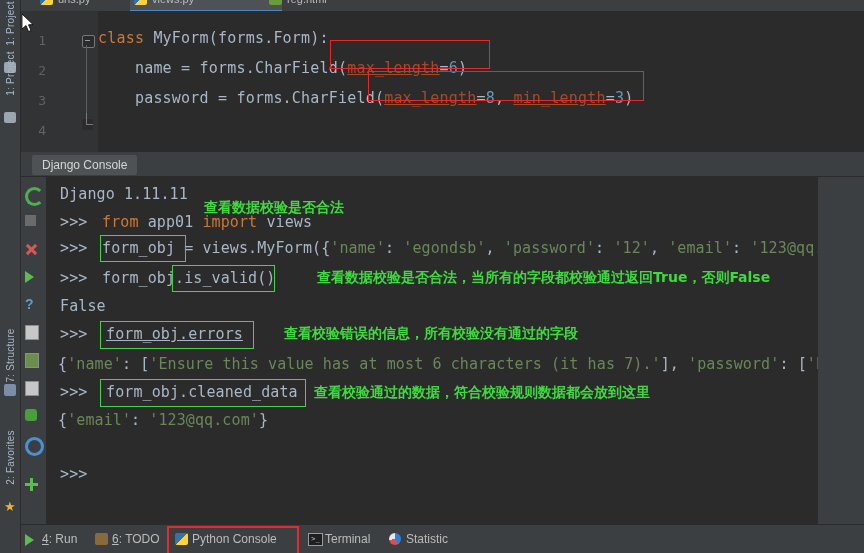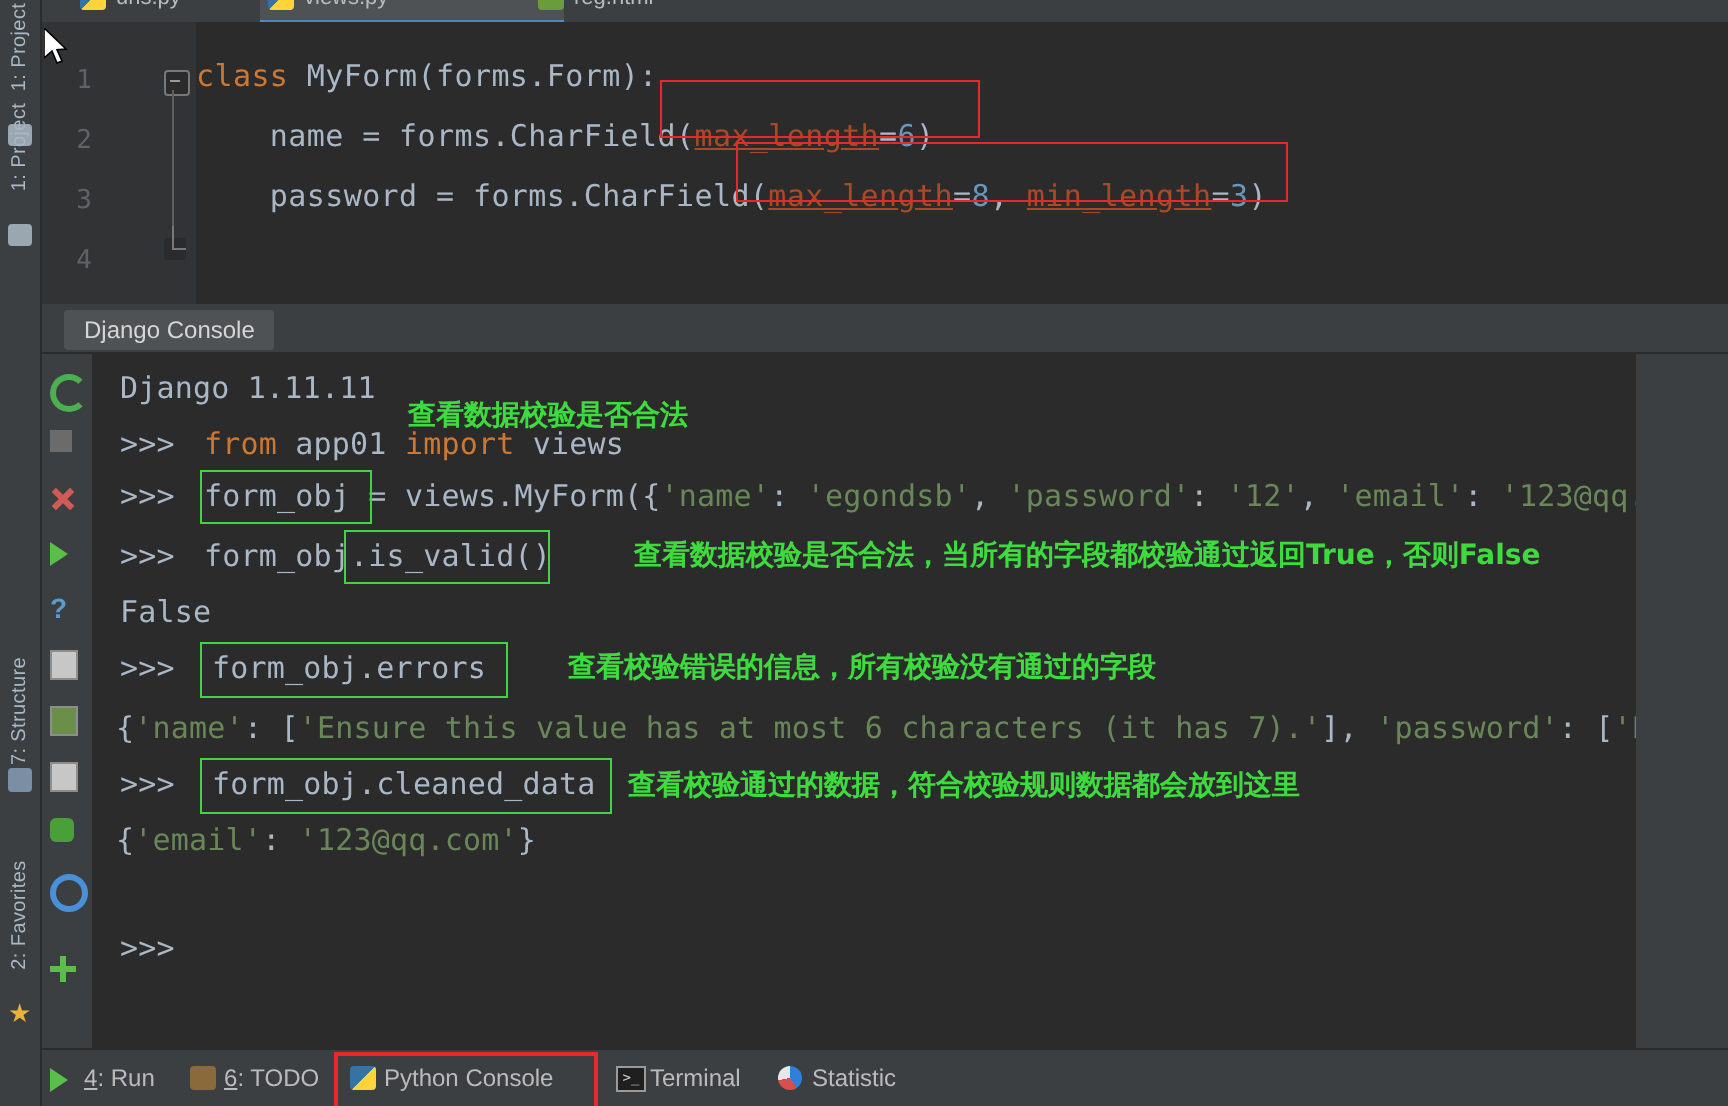--- a/index.html
+++ b/index.html
@@ -271,21 +271,21 @@
     <div class="grbox" style="left:54px;top:58px;width:84px;height:25px;"></div>
 
     <div class="oline" style="left:14px;top:92px;">&gt;&gt;&gt;</div>
     <div class="oline" style="left:56px;top:92px;text-align:right;">form_obj.is_valid()</div>
     <div class="grbox" style="left:126px;top:88px;width:101px;height:25px;"></div>
     <div class="anno" style="left:260px;top:92px;margin-left:11px;">查看数据校验是否合法，当所有的字段都校验通过返回True，否则False</div>
 
     <div class="oline" style="left:14px;top:120px;">False</div>
 
     <div class="oline" style="left:14px;top:148px;">&gt;&gt;&gt;</div>
-    <div class="oline" style="left:60px;top:148px;">form_obj.errors</div>
+    <div class="oline" style="left:60px;top:148px;text-decoration:underline;">form_obj.errors</div>
     <div class="grbox" style="left:54px;top:144px;width:152px;height:26px;"></div>
     <div class="anno" style="left:238px;top:148px;">查看校验错误的信息，所有校验没有通过的字段</div>
 
     <div class="oline" style="left:12px;top:178px;"><span class="">{</span><span class="stro">'name'</span><span>: [</span><span class="stro">'Ensure this value has at most 6 characters (it has 7).'</span><span>], </span><span class="stro">'password'</span><span>: [</span><span class="stro">'Ensure t</span></div>
 
     <div class="oline" style="left:14px;top:206px;">&gt;&gt;&gt;</div>
     <div class="oline" style="left:60px;top:206px;">form_obj.cleaned_data</div>
     <div class="grbox" style="left:54px;top:202px;width:204px;height:26px;"></div>
     <div class="anno" style="left:268px;top:207px;">查看校验通过的数据，符合校验规则数据都会放到这里</div>
 

